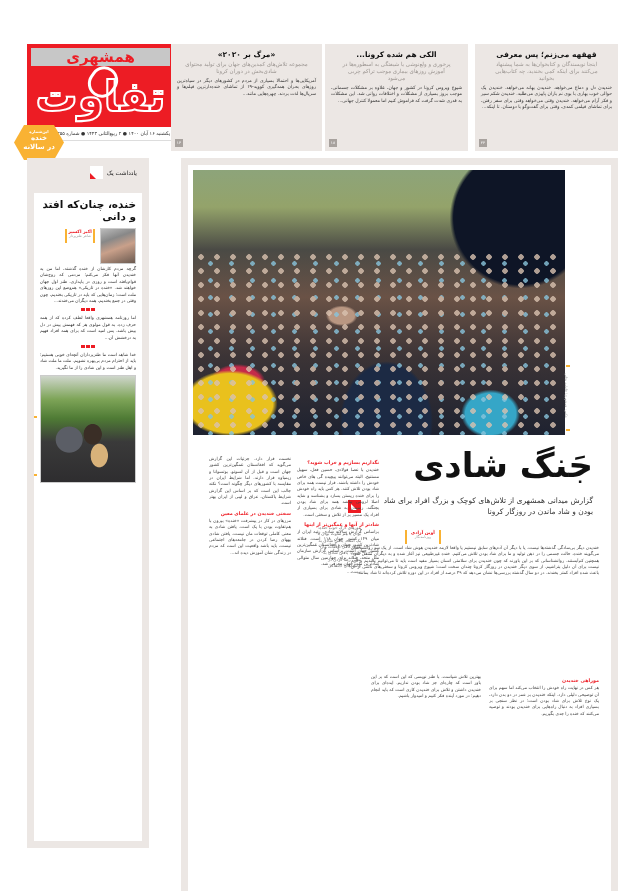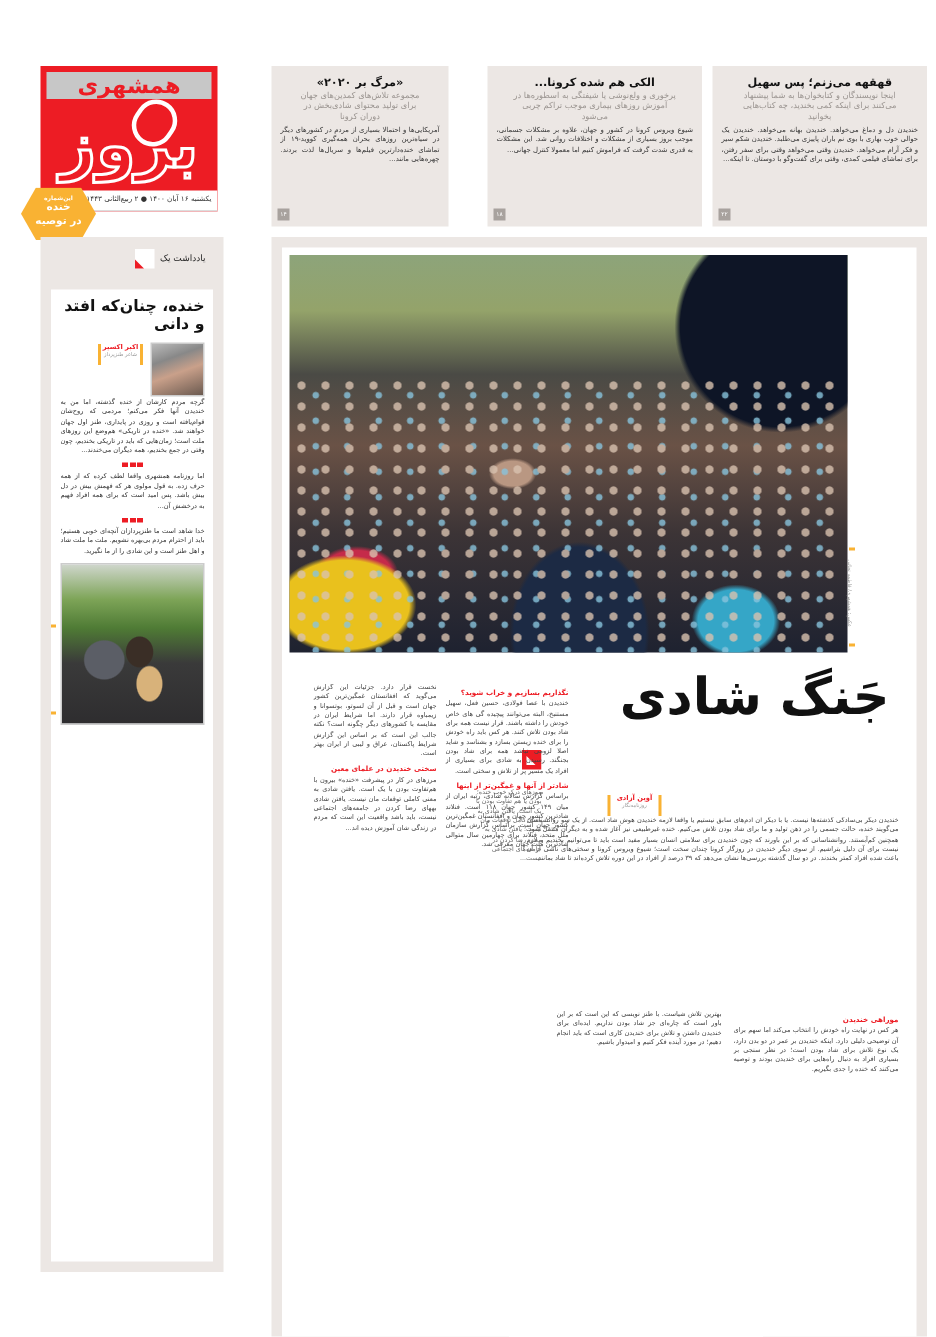--- a/index.html
+++ b/index.html
@@ -7,24 +7,24 @@
   body { font-family: "DejaVu Sans", sans-serif; color: #222; position: relative; direction: rtl; }
 
   
   .teaser { position: absolute; top: 44px; height: 107px; background: #ece7e4; padding: 4px 6px; overflow: hidden; }
   .teaser .t-title { font-weight: bold; font-size: 7.5px; text-align: center; color: #111; margin-top: 2px; }
   .teaser .t-sub { font-size: 5.5px; text-align: center; color: #9b9591; line-height: 7px; margin: 2px 8px 3px; }
   .teaser .t-body { font-size: 4.6px; line-height: 6.3px; color: #333; text-align: justify; }
   .teaser .pg { position: absolute; left: 4px; bottom: 4px; width: 8px; height: 8px; background: #a8a29e; color: #fff; font-size: 4px; line-height: 8px; text-align: center; direction: ltr; }
   #teaser-1 { left: 475px; width: 143px; }
   #teaser-2 { left: 325px; width: 143px; }
-  #teaser-3 { left: 181px; width: 118px; }
+  #teaser-3 { left: 171px; width: 151px; }
 
   
-  .masthead { position: absolute; left: 27px; top: 44px; width: 118px; height: 97px; background: #ed1c24; overflow: hidden; }
+  .masthead { position: absolute; left: 27px; top: 44px; width: 147px; height: 97px; background: #ed1c24; overflow: hidden; }
   .mh-top { position: absolute; left: 4px; right: 4px; top: 4px; height: 18px; background: #c7c7c7; }
   .mh-top span { position: absolute; inset: 0; font-size: 15px; font-weight: bold; color: #ed1c24; text-align: center; line-height: 18px; letter-spacing: 1px; }
   .mh-main { position: absolute; left: 0; right: 0; top: 22px; bottom: 14px; font-size: 42px; font-weight: bold; color: #ed1c24; text-align: center; line-height: 62px;
              -webkit-text-stroke: 2px #fff; letter-spacing: 2px; }
   .mh-clip { position: absolute; left: 62px; top: 22px; width: 28px; height: 32px; border: 3px solid #fff; border-radius: 14px; transform: rotate(35deg); }
   .mh-date { position: absolute; left: 0; right: 0; bottom: 0; height: 14px; background: #fff; font-size: 4.8px; line-height: 14px; text-align: right; padding-right: 4px; color: #333; border-bottom: 1px solid #ddd; }
   .badge { position: absolute; left: 14px; top: 125px; width: 50px; height: 35px; background: #f9b233; clip-path: polygon(20% 0,80% 0,100% 50%,80% 100%,20% 100%,0 50%); text-align: center; color: #fff; font-weight: bold; }
   .badge .b-kick { font-size: 4px; margin-top: 4px; color: #fff; }
   .badge .b-line { font-size: 7px; line-height: 9px; }
 
@@ -83,32 +83,32 @@
   .sidebar-box .sq { width: 13px; height: 13px; background: #ed1c24; position: relative; margin: 0 0 12px auto; }
   .sidebar-box .sq::after { content: ""; position: absolute; left: 3px; bottom: 3px; border-left: 6px solid #fff; border-top: 6px solid transparent; }
 </style>
 </head>
 <body>
 
 <div class="masthead">
   <div class="mh-top">
       <span>همشهری</span>
     </div>
-  <div class="mh-main">بروز</div>
+  <div class="mh-main">تفاوت</div>
   <div class="mh-clip"></div>
   <div class="mh-date">یکشنبه ۱۶ آبان ۱۴۰۰ ● ۲ ربیع‌الثانی ۱۴۴۳ ● شماره ۸۳۵۵</div>
 </div>
 <div class="badge">
   <div class="b-kick">این‌شماره</div>
   <div class="b-line">خنده</div>
-  <div class="b-line">در توصیه</div>
+  <div class="b-line">در سالانه</div>
 </div>
 
 <div class="teaser" id="teaser-1">
-  <div class="t-title">قهقهه می‌زنم؛ پس سهیل</div>
+  <div class="t-title">قهقهه می‌زنم؛ پس معرفی</div>
   <div class="t-sub">اینجا نویسندگان و کتابخوان‌ها به شما پیشنهاد می‌کنند برای اینکه کمی بخندید، چه کتاب‌هایی بخوانید</div>
   <div class="t-body">خندیدن دل و دماغ می‌خواهد. خندیدن بهانه می‌خواهد. خندیدن یک حوالی خوب بهاری با بوی نم باران پاییزی می‌طلبد. خندیدن شکم سیر و فکر آرام می‌خواهد. خندیدن وقتی می‌خواهد وقتی برای سفر رفتن، برای تماشای فیلمی کمدی، وقتی برای گفت‌وگو با دوستان. تا اینکه...</div>
   <div class="pg">۲۲</div>
 </div>
 <div class="teaser" id="teaser-2">
   <div class="t-title">الکی هم شده کرونا...</div>
   <div class="t-sub">پرخوری و ولع‌نوشی یا شیفتگی به اسطوره‌ها در آموزش روزهای بیماری موجب تراکم چربی می‌شود</div>
   <div class="t-body">شیوع ویروس کرونا در کشور و جهان، علاوه بر مشکلات جسمانی، موجب بروز بسیاری از مشکلات و اختلافات روانی شد. این مشکلات به قدری شدت گرفت که فراموش کنیم اما معمولا کنترل جهانی...</div>
   <div class="pg">۱۸</div>
 </div>
@@ -147,20 +147,21 @@
 <div class="main">
   <div class="main-inner">
     <div class="hero">
         <div class="faces"></div>
       </div>
     <div class="hero-credit">
         <span>عکس: همشهری/ فاطمه نجاتی</span>
       </div>
 
     <div class="headline">جَنگ شادی</div>
+    <div class="subhead">گزارش میدانی همشهری از تلاش‌های کوچک و بزرگ افراد برای شاد بودن و شاد ماندن در روزگار کرونا</div>
 
     <div class="byline">
       <div class="a-name">آوین آزادی</div>
       <div class="a-role">روزنامه‌نگار</div>
     </div>
 
     <div class="col" id="lede"><span>خندیدن دیگر بی‌سادگی گذشته‌ها نیست. یا با دیگر آن آدم‌های سابق نیستیم یا واقعا لازمه خندیدن هوش شاد است. از یک سو روانشناسان می‌گویند خنده، حالت جسمی را در ذهن تولید و ما برای شاد بودن تلاش می‌کنیم. خنده غیرطبیعی نیز آغاز شده و به دیگران منتقل شود. همچنین کم‌آبستند. روانشناسانی که بر این باورند که چون خندیدن برای سلامتی انسان بسیار مفید است باید تا می‌توانیم بخندیم و لازم نیست برای آن دلیل بتراشیم. از سوی دیگر خندیدن در روزگار کرونا چندان سخت است؛ شیوع ویروس کرونا و سختی‌های ناشی از آن باعث شده افراد کمتر بخندند. در دو سال گذشته بررسی‌ها نشان می‌دهد که ۳۹ درصد از افراد در این دوره تلاش کرده‌اند تا شاد بمانند.</span></div>
 
     <div class="col" id="col-a">
       <h4>موراهی خندیدن</h4>

